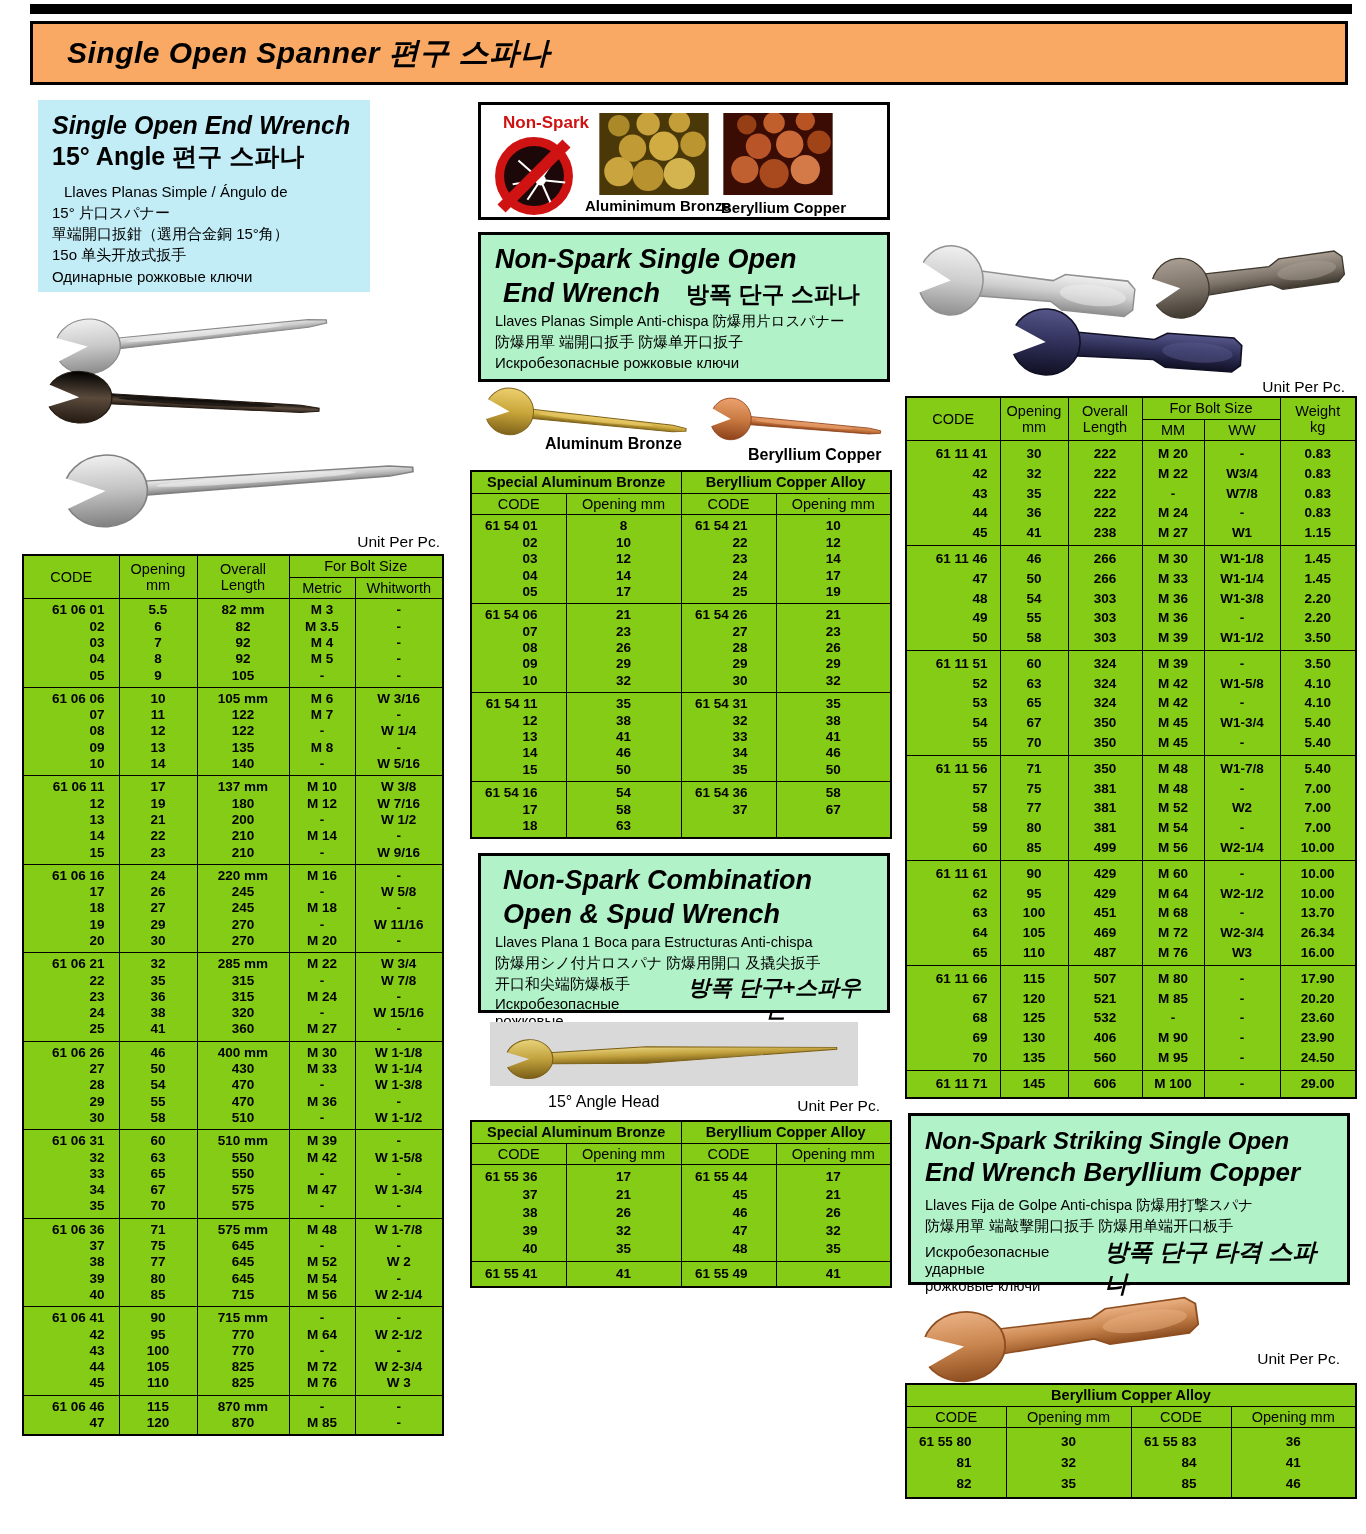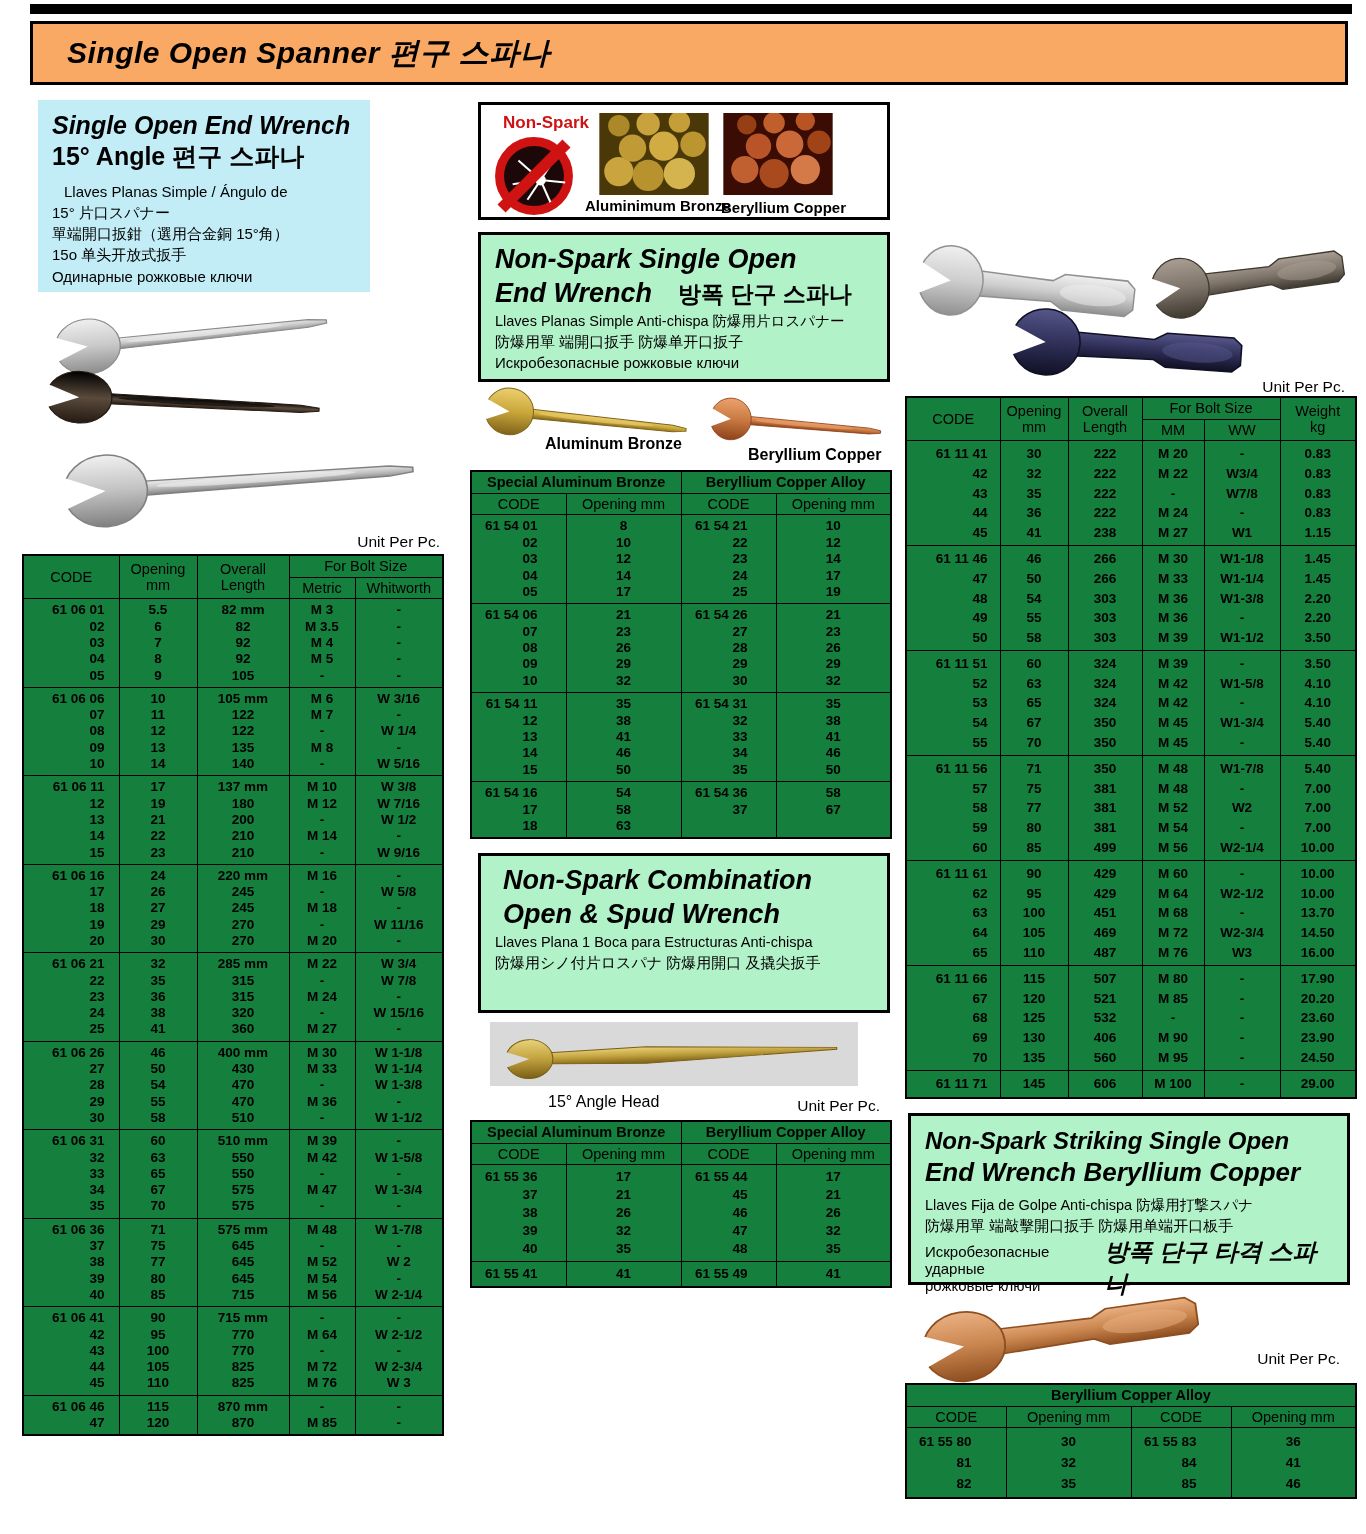--- a/index.html
+++ b/index.html
@@ -13,21 +13,21 @@
   .banner span{font-size:30px;font-weight:bold;font-style:italic;padding-left:34px;letter-spacing:.5px;}
   
   .ibox{position:absolute;box-sizing:border-box;padding:10px 14px;}
   .cyan{background:var(--cyan,#c2edf6);}
   .green{background:var(--green,#b2f2c9);border:3px solid #000;}
   .bt1{font-size:25px;font-weight:bold;font-style:italic;line-height:1.25;}
   .bt2{font-size:25px;font-weight:bold;line-height:1.25;}
   .bl{font-size:15px;line-height:1.42;font-weight:500;}
   .krbig{font-size:21px;font-weight:bold;}
   
-  table.t{position:absolute;border-collapse:collapse;table-layout:fixed;background:#15803d;}
+  table.t{position:absolute;border-collapse:collapse;table-layout:fixed;background:#84cc16;}
   table.t,table.t th,table.t td{border:1.6px solid #000;}
   table.t{border-width:2.5px;}
   table.t th{font-weight:400;font-size:14.5px;white-space:pre-line;padding:2px 1px;line-height:1.15;}
   table.t td{vertical-align:top;padding:3px 0;font-size:13.5px;font-weight:600;}
   .cell-line{text-align:center;}
   td.c-code .cell-line{text-align:right;font-weight:bold;}
   .t-left  .cell-line{height:16.3px;line-height:16.3px;}
   .t-right .cell-line{height:19.6px;line-height:19.6px;}
   .t-mid1  .cell-line{height:16.4px;line-height:16.4px;}
   .t-mid2  .cell-line{height:18px;line-height:18px;}
@@ -526,21 +526,21 @@
       <circle cx="52" cy="10" r="11" fill="#c05e2c"></circle>
         <circle cx="24" cy="12" r="10" fill="#963e14"></circle>
         <circle cx="84" cy="8" r="10" fill="#b85424"></circle>
     </svg>
     <span class="abs" style="left:104px;top:92px;font-size:15px;font-weight:bold;">Aluminimum Bronze</span>
     <span class="abs" style="left:240px;top:94px;font-size:15px;font-weight:bold;">Beryllium Copper</span>
   </div>
 
   <div class="ibox green" style="left:478px;top:232px;width:412px;height:150px;padding-top:8px;">
     <div class="bt1" style="font-size:27px;">Non-Spark Single Open</div>
-    <div style="display:flex;align-items:baseline;gap:26px;">
+    <div style="display:flex;align-items:baseline;gap:26px;margin-left:8px;">
       <span class="bt1" style="font-size:27px;">End Wrench</span>
       <span class="krbig" style="font-size:23px;">방폭 단구 스파나</span>
     </div>
     <div class="bl" style="font-size:14.5px;">Llaves Planas Simple Anti-chispa  防爆用片ロスパナー</div>
     <div class="bl">防爆用單 端開口扳手 防爆单开口扳子</div>
     <div class="bl">Искробезопасные рожковые ключи</div>
   </div>
 
   <div class="wr" style="left:480px;top:392px;width:222px;height:56px;"><svg viewBox="0 0 230 60" style="transform:rotate(6deg)" preserveAspectRatio="none">
         <defs>
@@ -704,20 +704,31 @@
           </td>
         </tr>
       </tbody>
   </table>
 
   <div class="ibox green" style="left:478px;top:853px;width:412px;height:160px;padding-top:8px;">
     <div class="bt1" style="font-size:27px;padding-left:8px;">Non-Spark Combination</div>
     <div class="bt1" style="font-size:27px;padding-left:8px;">Open &amp; Spud Wrench</div>
     <div class="bl" style="font-size:14.5px;">Llaves Plana 1 Boca para Estructuras Anti-chispa</div>
     <div class="bl">防爆用シノ付片ロスパナ  防爆用開口 及撬尖扳手</div>
+    <div style="display:flex;justify-content:space-between;align-items:flex-start;">
+      <div>
+        <div class="bl">开口和尖端防爆板手</div>
+        <div class="bl" style="line-height:1.15;">Искробезопасные рожковые</div>
+        <div class="bl" style="line-height:1.15;">ключи с острым концом</div>
+      </div>
+      <div style="text-align:center;padding-right:6px;">
+        <div class="krbig" style="font-style:italic;font-size:22px;">방폭 단구+스파우드</div>
+        <div class="krbig" style="font-style:italic;font-size:22px;">스파나</div>
+      </div>
+    </div>
   </div>
 
   <div class="abs graybg" style="left:490px;top:1022px;width:368px;height:64px;"></div>
   <div class="wr" style="left:500px;top:1030px;width:348px;height:48px;"><svg viewBox="0 0 310 52" style="transform:rotate(-2deg)" preserveAspectRatio="none">
         <defs>
           <linearGradient id="wg6" x1="0" y1="0" x2="0" y2="1">
       <stop offset="0" stop-color="#e8d27a"></stop>
             <stop offset="0.5" stop-color="#c2a23e"></stop>
       <stop offset="1" stop-color="#7a5e16"></stop>
           </linearGradient>
@@ -1074,21 +1085,21 @@
             <div class="cell-line">-</div>
             <div class="cell-line">W2-1/2</div>
             <div class="cell-line">-</div>
             <div class="cell-line">W2-3/4</div>
             <div class="cell-line">W3</div>
           </td>
           <td>
             <div class="cell-line">10.00</div>
             <div class="cell-line">10.00</div>
             <div class="cell-line">13.70</div>
-            <div class="cell-line">14.50</div>
+            <div class="cell-line">26.34</div>
             <div class="cell-line">16.00</div>
           </td>
         </tr>
         <tr>
           <td class="c-code">
             <div class="cell-line">61 11 66</div>
             <div class="cell-line">67</div>
             <div class="cell-line">68</div>
             <div class="cell-line">69</div>
             <div class="cell-line">70</div>

